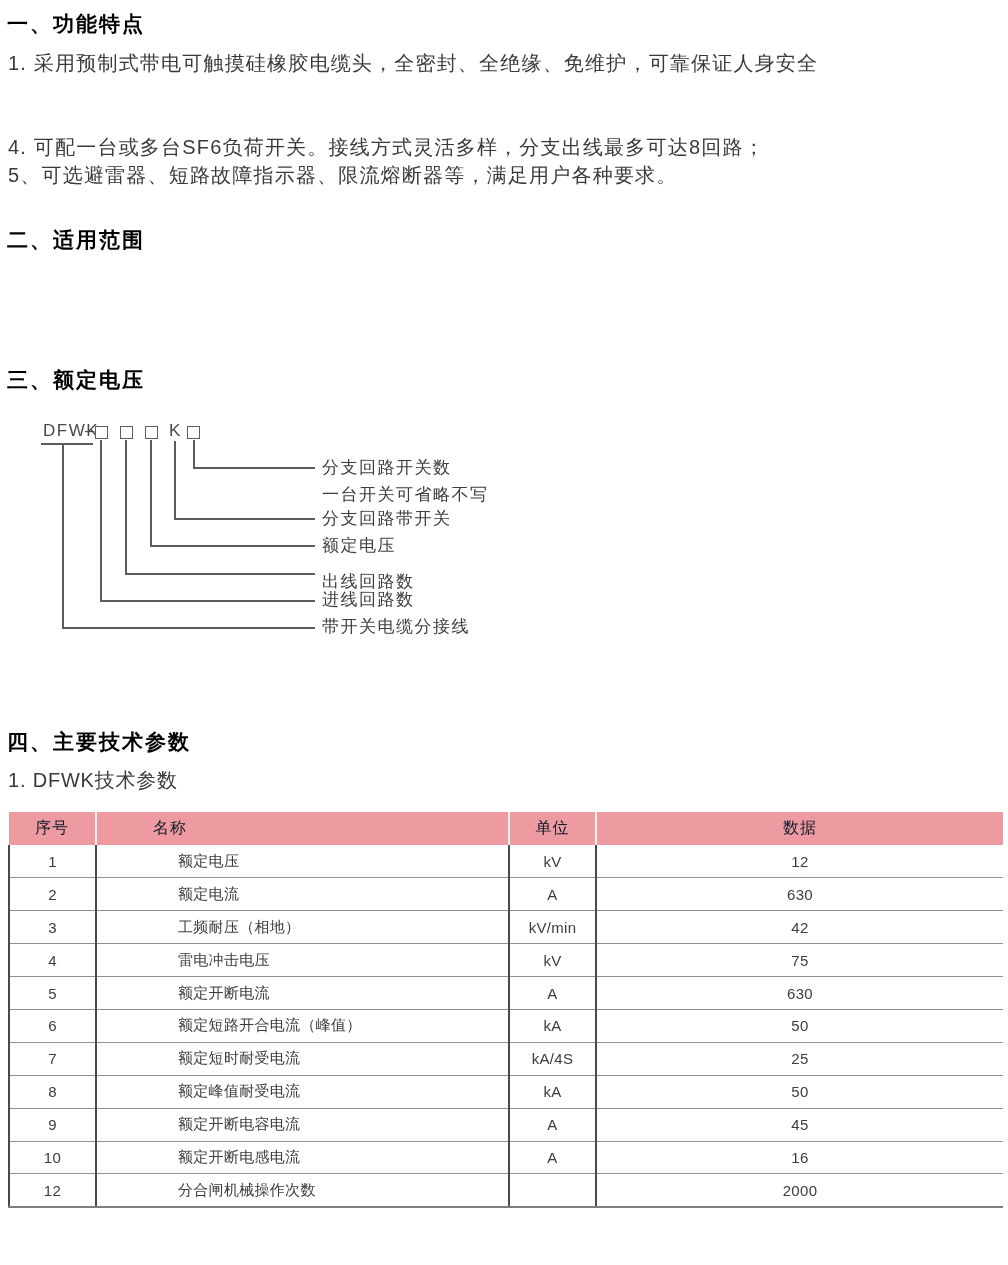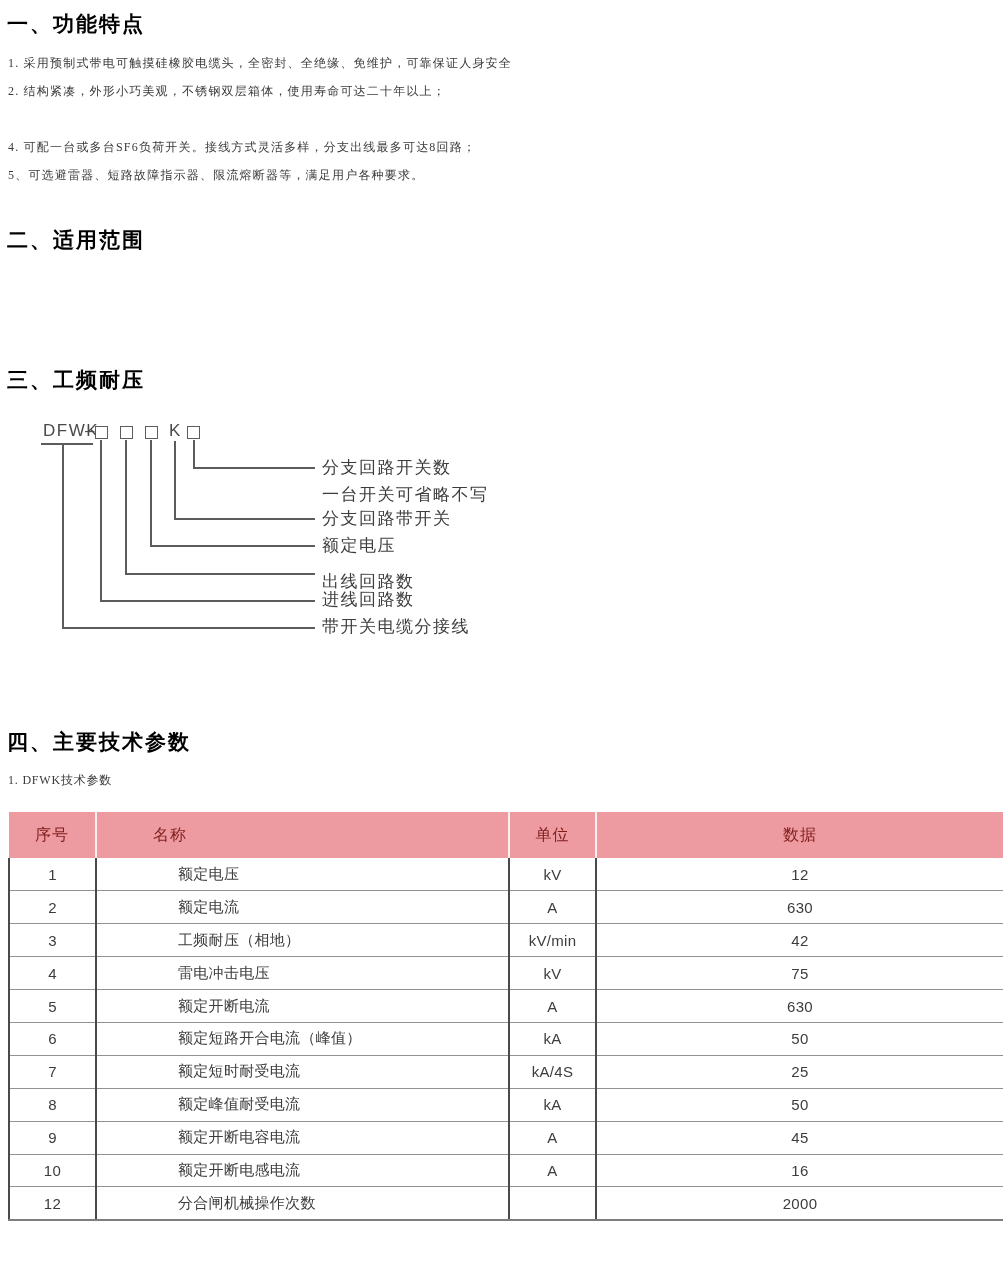--- a/index.html
+++ b/index.html
@@ -19,26 +19,25 @@
     position: absolute;
     left: 7px;
     font-size: 21px;
     font-weight: 700;
     letter-spacing: 2px;
     color: #000000;
   }
   .body-text {
     position: absolute;
     left: 8px;
-    font-size: 12px;
+    font-size: 20px;
     letter-spacing: 1.2px;
     color: #3a3a3a;
     line-height: 28px;
     white-space: nowrap;
-    font-family: Liberation Serif, serif;
   }
   .feature-item { height: 28px; }
 
   
   .code-text {
     position: absolute;
     font-size: 17px;
     letter-spacing: 1.5px;
     color: #4a4a4a;
     line-height: 18px;
@@ -66,25 +65,25 @@
 
   
   .param-table-wrap { position: absolute; left: 8px; top: 812px; width: 994px; }
   table.param-table {
     border-collapse: collapse;
     table-layout: fixed;
     width: 994px;
   }
   .param-table thead th {
     background: #ED9BA0;
-    color: #7f1d1d;
+    color: #0f172a;
     font-weight: 400;
     font-size: 16px;
     letter-spacing: 1px;
-    height: 46px;
+    height: 33px;
     text-align: center;
   }
   .param-table thead th:not(:last-child) { border-right: 2px solid #fbeff0; }
   .param-table thead th.col-name { text-align: left; padding-left: 56px; }
   .param-table tbody td {
     height: 32.9px;
     font-size: 15px;
     letter-spacing: 0.3px;
     color: #3c3c3c;
     text-align: center;
@@ -96,27 +95,26 @@
   .param-table tbody td.col-unit { border-right: 2px solid #4a4a4a; }
   .param-table tbody tr:last-child td { border-bottom: 2px solid #7e7e7e; }
 </style>
 </head>
 <body>
 
 <div class="page">
 
   <h2 class="sec-title" style="top:10px;">一、功能特点</h2>
   <div class="body-text feature-item" style="top:49px;">1. 采用预制式带电可触摸硅橡胶电缆头，全密封、全绝缘、免维护，可靠保证人身安全</div>
-  <div class="body-text feature-item" style="top:77px;">2. 结构紧凑，外形小巧美观，不锈钢双层箱体，使用寿命可达二十年以上；</div>
   <div class="body-text feature-item" style="top:133px;">4. 可配一台或多台SF6负荷开关。接线方式灵活多样，分支出线最多可达8回路；</div>
   <div class="body-text feature-item" style="top:161px;">5、可选避雷器、短路故障指示器、限流熔断器等，满足用户各种要求。</div>
 
   <h2 class="sec-title" style="top:226px;">二、适用范围</h2>
 
-  <h2 class="sec-title" style="top:366px;">三、工频耐压</h2>
+  <h2 class="sec-title" style="top:366px;">三、额定电压</h2>
 
   <div>
 
     <span class="code-text" style="left:43px; top:422px;">DFWK</span>
     <span class="code-text" style="left:85px; top:422px;">–</span>
     <span class="code-box" style="left:95px;  top:426px;"></span>
     <span class="code-box" style="left:120px; top:426px;"></span>
     <span class="code-box" style="left:145px; top:426px;"></span>
     <span class="code-text" style="left:169px; top:422px;">K</span>
     <span class="code-box" style="left:187px; top:426px;"></span>

